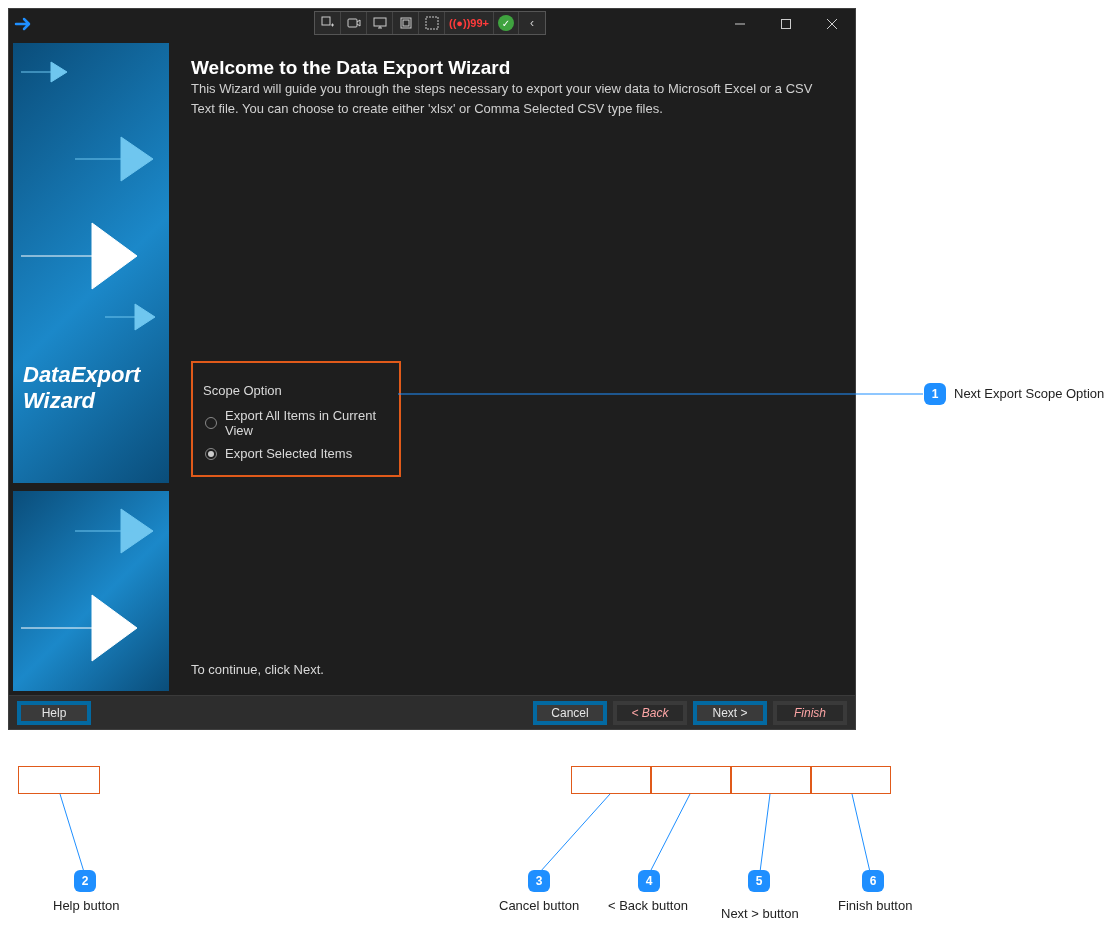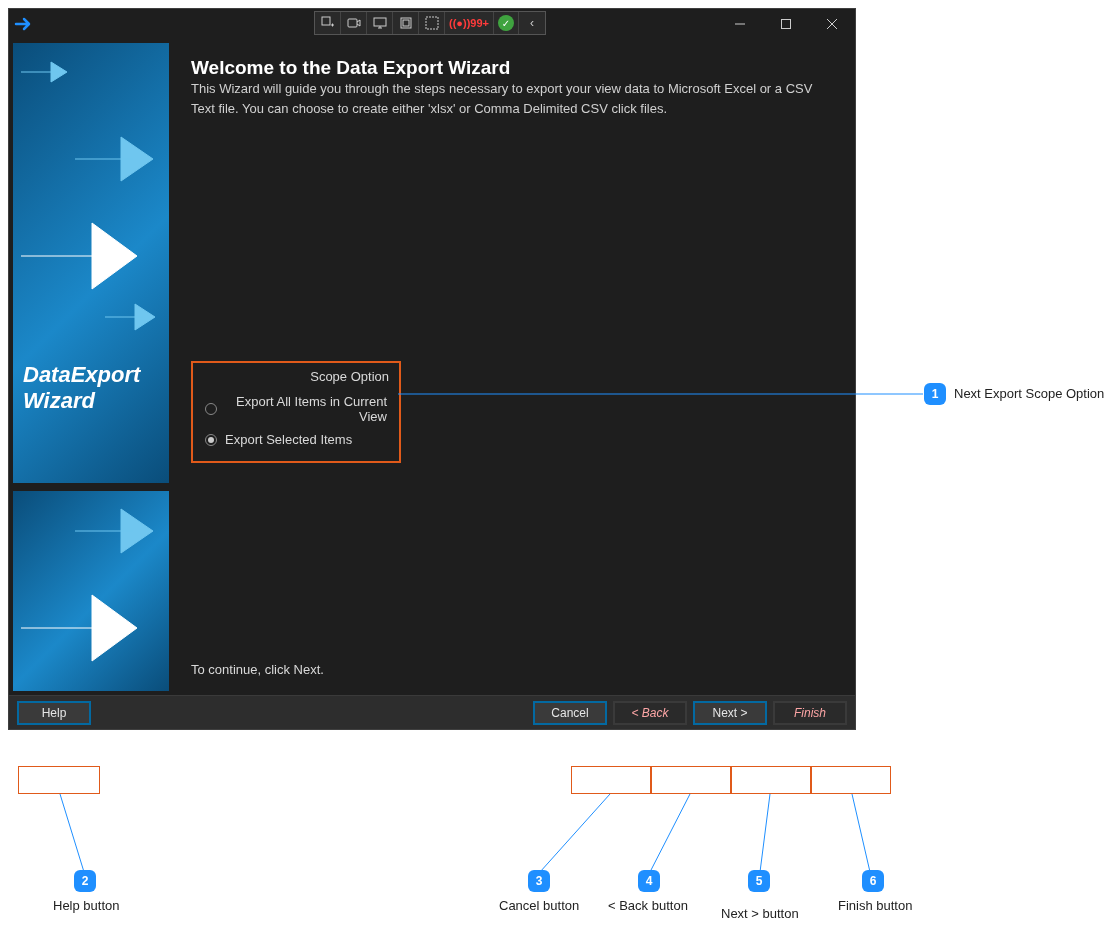--- a/index.html
+++ b/index.html
@@ -100,23 +100,22 @@
   .heading{
     color:#ffffff; font-size:19px; font-weight:600; 
   }
   .desc{
     color:#d0d0d0; font-size:13px; line-height:1.5; max-width:640px;
   }
   .scope-group{
     position:absolute;
     left:22px; top:322px;
     border:2px solid #e05a1a;
-    padding:6px 10px 10px 10px;
+    padding:20px 10px 10px 10px;
     width:210px;
-    text-align:right;
   }
   .scope-legend{
     color:#d9d9d9; font-size:13px; margin-bottom:6px;
   }
   .radio-row{
     display:flex; align-items:center; gap:8px; padding:4px 2px;
     color:#d9d9d9; font-size:13px;
   }
   .radio-dot{
     width:12px;height:12px;border-radius:50%;
@@ -134,21 +133,21 @@
   .button-bar{
     height:34px; background:#2d2d2d;
     display:flex; align-items:center;
     padding:0 8px; gap:6px;
     border-top:1px solid #3a3a3a;
   }
   .button-bar .spacer{flex:1;}
   .wiz-btn{
     min-width:74px; height:24px;
     background:#3a3a3a; color:#e6e6e6;
-    border:2px solid #0369a1;
+    border:4px solid #0369a1;
     font-size:12px;
     display:flex;align-items:center;justify-content:center;
     cursor:pointer;
     padding:0 10px;
   }
   .wiz-btn.disabled{
     background:#2a2a2a;color:#fca5a5;border-color:#3a3a3a;cursor:default;font-style:italic;
   }
 
   
@@ -270,21 +269,21 @@
             <path d="M2 30 H60 M48 8 L80 30 L48 52 Z" fill="#6fc6ef" stroke="#6fc6ef"></path>
           </svg>
         <svg class="arrow" style="left:4px;top:92px" width="150" height="90">
             <path d="M4 45 H90 M75 12 L120 45 L75 78 Z" fill="#ffffff" stroke="#ffffff"></path>
           </svg>
       </div>
     </div>
 
     <div class="main-pane">
       <div class="heading">Welcome to the Data Export Wizard</div>
-      <div class="desc">This Wizard will guide you through the steps necessary to export your view data to Microsoft Excel or a CSV Text file.  You can choose to create either 'xlsx' or Comma Delimited CSV click files.</div>
+      <div class="desc">This Wizard will guide you through the steps necessary to export your view data to Microsoft Excel or a CSV Text file.  You can choose to create either 'xlsx' or Comma Selected CSV type files.</div>
 
       <div class="scope-group">
         <div class="scope-legend">Scope Option</div>
         <label class="radio-row">
           <span class="radio-dot"></span>
           <span>Export All Items in Current View</span>
         </label>
         <label class="radio-row">
           <span class="radio-dot selected"></span>
           <span>Export Selected Items</span>

